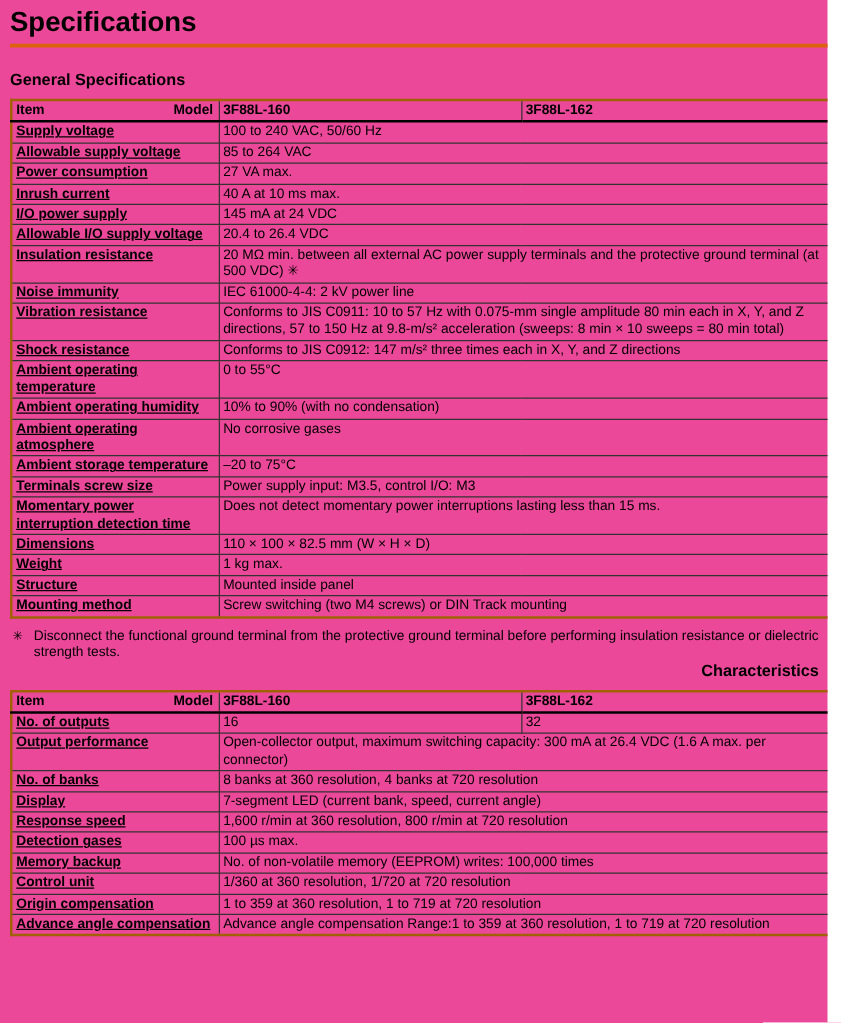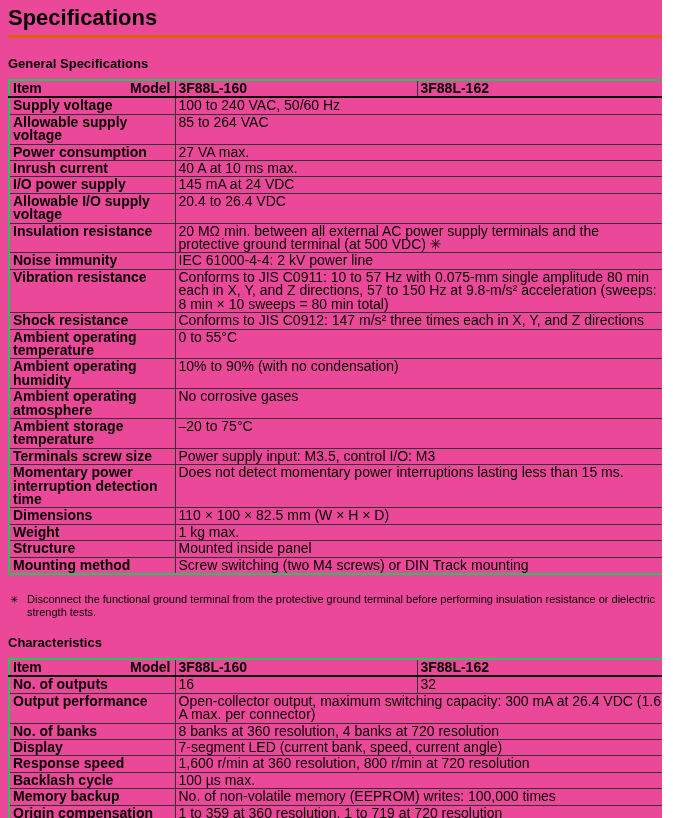--- a/index.html
+++ b/index.html
@@ -24,44 +24,44 @@
   .title-rule {
     height: 3px;
     width: 658px;
     margin-bottom: 18px;
   }
   .section-heading {
     font-size: 13px;
     font-weight: bold;
     margin: 0 0 8px 0;
   }
-  .section-heading.second { margin-top: 16px; }
+  .section-heading.second { margin-top: 0; text-align: right; }
   table.spec {
     border-collapse: collapse;
     width: 658px;
     table-layout: fixed;
-    font-size: 14px;
-    border: 2px solid #22c55e;
-    margin-bottom: 18px;
+    font-size: 11px;
+    border: 2px solid #a16207;
+    margin-bottom: 8px;
   }
   table.spec td {
     border: 1px solid #333;
     padding: 1px 4px 1px 3px;
     vertical-align: top;
     line-height: 13.4px;
   }
   table.spec tr.head td {
     border-bottom: 2px solid #000;
     font-weight: bold;
     height: 17px;
   }
   td.head-item { }
   .head-item-inner { display: flex; justify-content: space-between; }
   td.model-col { }
-  td.label-cell { font-weight: bold; }
+  td.label-cell { font-weight: bold; text-decoration: underline; }
   .footnote {
     display: flex;
     font-size: 11px;
     line-height: 13px;
     margin: 2px 0 0 2px;
   }
   .footnote-marker { width: 17px; flex: none; font-size: 10px; }
 </style>
 </head>
 <body>
@@ -212,26 +212,30 @@
         </tr>
         <tr>
           <td class="label-cell">Display</td>
           <td colspan="2">7-segment LED (current bank, speed, current angle)</td>
         </tr>
         <tr>
           <td class="label-cell">Response speed</td>
           <td colspan="2">1,600 r/min at 360 resolution, 800 r/min at 720 resolution</td>
         </tr>
         <tr>
-          <td class="label-cell">Backlash cycle</td>
+          <td class="label-cell">Detection gases</td>
           <td colspan="2">100 µs max.</td>
         </tr>
         <tr>
           <td class="label-cell">Memory backup</td>
           <td colspan="2">No. of non-volatile memory (EEPROM) writes: 100,000 times</td>
+        </tr>
+        <tr>
+          <td class="label-cell">Control unit</td>
+          <td colspan="2">1/360 at 360 resolution, 1/720 at 720 resolution</td>
         </tr>
         <tr>
           <td class="label-cell">Origin compensation</td>
           <td colspan="2">1 to 359 at 360 resolution, 1 to 719 at 720 resolution</td>
         </tr>
         <tr>
           <td class="label-cell">Advance angle compensation</td>
           <td colspan="2">
             <div>Advance angle compensation Range:1 to 359 at 360 resolution, 1 to 719 at 720 resolution</div>
           </td>

